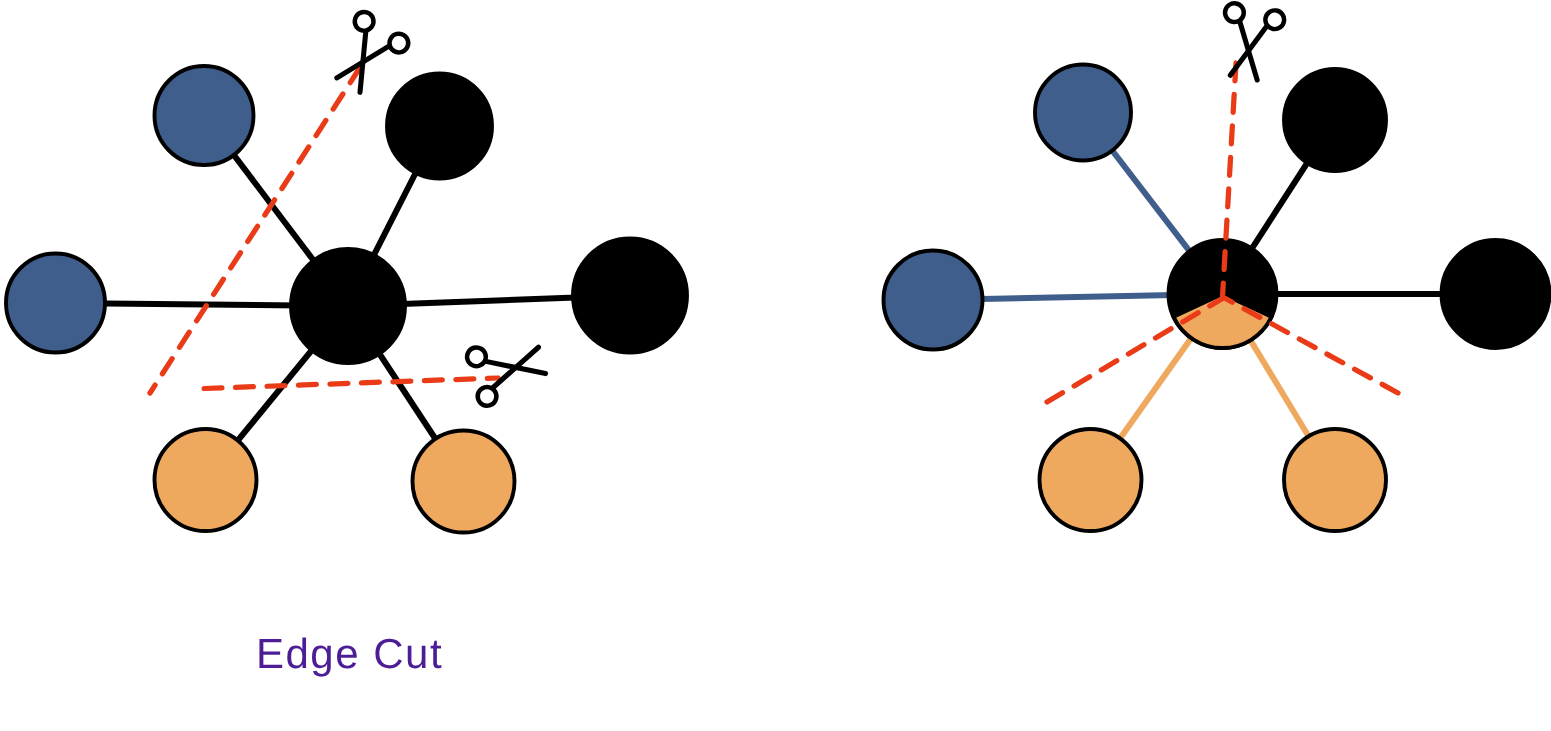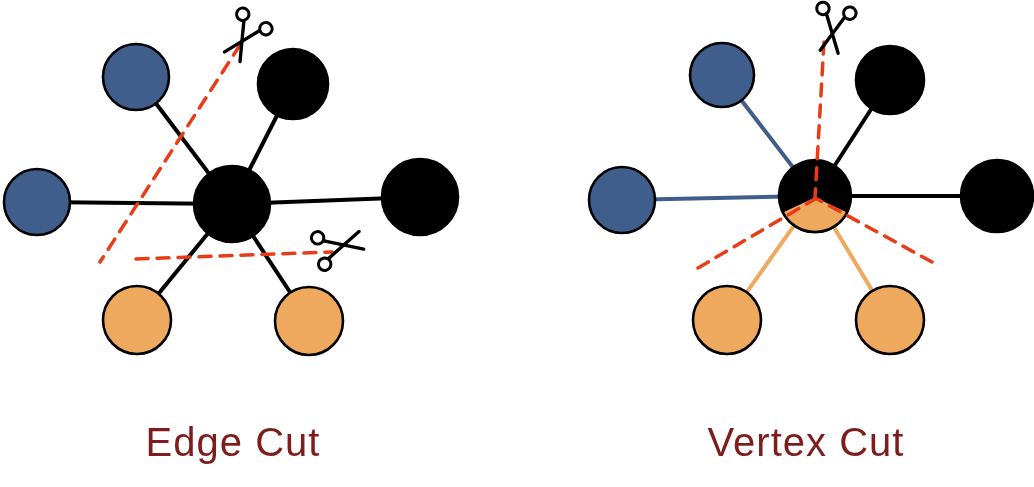--- a/index.html
+++ b/index.html
@@ -1,20 +1,20 @@
 <!DOCTYPE html>
 <html><head>
 <meta charset="utf-8">
 <style>
   html,body{margin:0;padding:0;background:#ffffff;}
   .figure{position:relative;width:1034px;height:487px;background:#ffffff;overflow:hidden;
           font-family:"Liberation Sans",sans-serif;}
   .figure svg{position:absolute;left:0;top:0;}
   .caption{position:absolute;top:420px;transform:translateX(-50%);
-           font-size:40px;font-weight:400;color:#7f1d1d;letter-spacing:1px;white-space:nowrap;}
+           font-size:28px;font-weight:400;color:#4c1d95;letter-spacing:1px;white-space:nowrap;}
   .caption.edge{left:233px;}
   .caption.vertex{left:806px;}
 </style>
 </head>
 <body>
 
 <div class="figure">
   <svg id="scene" width="1034" height="487" viewBox="0 0 1034 487">
       <g>
         <line x1="232" y1="204" x2="136" y2="77" stroke="#000000" stroke-width="4"></line>
@@ -65,14 +65,13 @@
         <line x1="932" y1="262" x2="817" y2="199" stroke="#e93b17" stroke-width="3.5" stroke-dasharray="12 9" stroke-linecap="round"></line>
         <g transform="translate(833 30) rotate(100) scale(1.3)">
           <line x1="-11" y1="-7" x2="17" y2="7" stroke="#000" stroke-width="2.6" stroke-linecap="round"></line>
           <line x1="-11" y1="7" x2="17" y2="-7" stroke="#000" stroke-width="2.6" stroke-linecap="round"></line>
           <circle cx="-15" cy="-10.5" r="4.8" fill="none" stroke="#000" stroke-width="2.3"></circle>
           <circle cx="-15" cy="10.5" r="4.8" fill="none" stroke="#000" stroke-width="2.3"></circle>
         </g>
       </g>
     </svg>
   <div class="caption edge">Edge Cut</div>
-  <div class="caption vertex">Vertex Cut</div>
 </div>
 
 </body></html>

